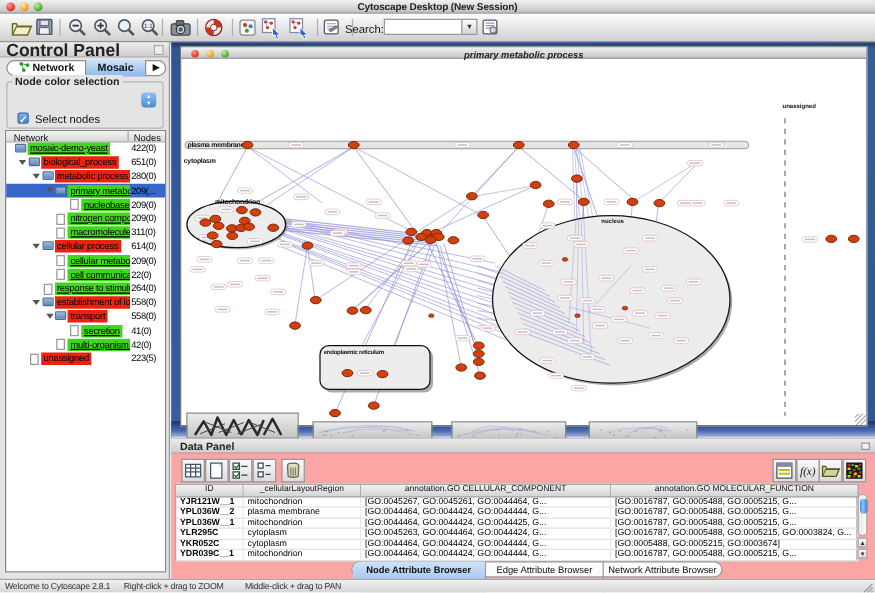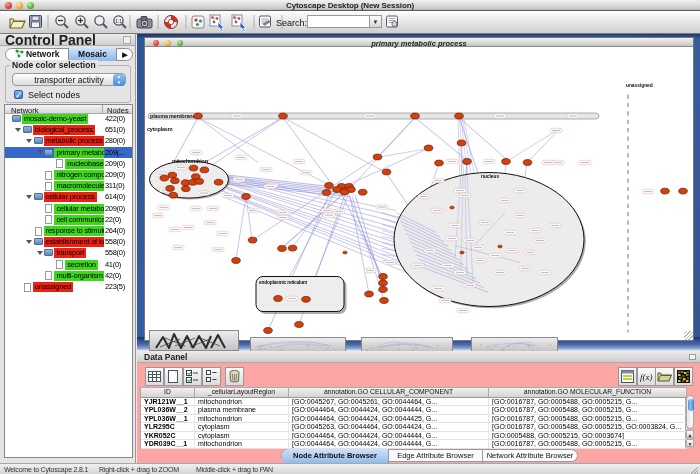--- a/index.html
+++ b/index.html
@@ -21,21 +21,21 @@
 #gbox-lbl{left:10px;top:26px;background:#e4e4e4;padding:0 2px;font-size:8.5px;font-weight:bold;color:#222;}
 #combo{left:12px;top:39px;width:114px;height:13px;background:linear-gradient(#ffffff,#dcdcdc);border:1px solid #9a9a9a;border-radius:4px;font-size:8.5px;color:#111;text-align:center;line-height:12px;}
 #combo-btn{left:113px;top:39.5px;width:12px;height:12px;background:linear-gradient(#8fc0f5,#4a8cd8);border-radius:3px;color:#fff;font-size:4.5px;line-height:6px;text-align:center;}
 #cb{left:14px;top:56px;width:9px;height:9px;background:linear-gradient(#7db6ee,#3e7ecb);border:1px solid #2b62a8;border-radius:2px;color:#fff;font-size:8px;line-height:9px;text-align:center;font-weight:bold;}
 #cb-lbl{left:28px;top:56px;font-size:9px;color:#111;}
 #tree{left:4px;top:70px;width:129px;height:354px;background:#fff;border:1px solid #888;}
 #tree-head{position:absolute;left:0;top:0;width:127px;height:8.5px;background:linear-gradient(#f4f4f4,#d8d8d8);border-bottom:1px solid #aaa;font-size:7.5px;color:#111;}
 .trow{position:absolute;left:0;width:127px;height:11.2px;font-size:7.5px;}
 .tlab{position:absolute;top:0.5px;height:10px;line-height:10.5px;padding:0 2px;color:#000;letter-spacing:-0.2px;white-space:nowrap;overflow:hidden;}
 .tnum{position:absolute;left:100px;top:0.5px;line-height:10.5px;font-size:7.5px;letter-spacing:-0.3px;color:#000;}
-.grn{background:#3fd61b;}
+.grn{background:#3fd61b;text-decoration:underline;}
 .red{background:#ee2010;}
 .arrow{position:absolute;top:3px;width:0;height:0;border-left:3.5px solid transparent;border-right:3.5px solid transparent;border-top:4.5px solid #555;}
 .foldr{position:absolute;top:1.5px;width:9px;height:7px;background:linear-gradient(#9cb8d8,#5f87b4);border:1px solid #4a6f9b;border-radius:1px;}
 .file{position:absolute;top:1px;width:7px;height:9px;background:#fff;border:1px solid #999;}
 #desktop{left:137px;top:34px;width:563px;height:317px;background-image:linear-gradient(180deg,rgba(8,20,60,0.5),rgba(8,20,60,0) 5px),linear-gradient(100deg,#2f5494 0%,#4068b0 20%,#3d64a9 80%,#32568f 100%);overflow:hidden;}
 #netwin{position:absolute;left:7px;top:3px;width:550px;height:304px;background:#fff;border:1px solid #777;}
 #nw-title{position:absolute;left:0;top:0;width:548px;height:9px;background:linear-gradient(#f2f2f2,#c6c6c6);border-bottom:1px solid #888;}
 .tl2{position:absolute;top:2px;width:6px;height:6px;border-radius:50%;}
 #nw-title-text{position:absolute;top:0.5px;width:100%;text-align:center;font-size:7.5px;font-weight:bold;color:#222;font-style:italic;}
 #grip{position:absolute;right:0;bottom:0;width:9px;height:9px;background:repeating-linear-gradient(135deg,#fff 0,#fff 1.5px,#bbb 1.5px,#bbb 2.5px);}
@@ -45,21 +45,21 @@
 .dbtn{position:absolute;top:16px;width:19px;height:19px;background:linear-gradient(#fafafa,#dcdcdc);border:1px solid #999;}
 #dtable{left:3px;top:36px;width:546px;height:61px;background:#fff;border:1px solid #aaa;border-bottom:none;}
 #dtable-white{left:3px;top:36px;width:546px;height:62px;background:#fff;border:1px solid #aaa;}
 .dth{position:absolute;top:0;height:9.5px;background:linear-gradient(#f2f2f2,#d4d4d4);border-right:1px solid #aaa;border-bottom:1px solid #999;font-size:6.8px;color:#111;text-align:center;line-height:8px;overflow:hidden;}
 .dtr{position:absolute;height:8.5px;font-size:7px;line-height:8.5px;white-space:nowrap;overflow:hidden;color:#000;}
 .dcell{position:absolute;top:0;padding-left:3px;overflow:hidden;white-space:nowrap;height:8.5px;border-right:1px solid #e8e8e8;}
 #vsb{left:549px;top:44px;width:8px;height:34px;background:linear-gradient(90deg,#e8e8e8,#fafafa);border:1px solid #aaa;border-radius:4px;}
 #vsb-thumb{position:absolute;left:0.5px;top:3px;width:6px;height:12px;background:linear-gradient(90deg,#4a8fe0,#8ec1f5 40%,#3d7ed0);border-radius:3px;}
 .sbarrow{position:absolute;width:8px;height:8px;background:linear-gradient(#fafafa,#ddd);border:1px solid #aaa;font-size:5px;text-align:center;line-height:8px;color:#333;}
 #btabs{left:281px;top:449px;width:297px;height:13px;border:1px solid #9a9a9a;border-radius:7px;background:#fbfbfb;}
-.btab{position:absolute;top:449px;height:15px;font-size:7.5px;color:#111;text-align:center;line-height:13px;}
+.btab{position:absolute;top:449px;height:25px;font-size:7.5px;color:#111;text-align:center;line-height:13px;}
 #statusbar{left:0;top:463px;width:700px;height:11px;background:linear-gradient(#f0f0f0,#d6d6d6);border-top:1px solid #a8a8a8;font-size:7px;letter-spacing:-0.2px;color:#333;}
 .sbt{position:absolute;top:1.5px;}
 </style>
 </head>
 <body>
 <div id="app">
   <div id="titlebar" class="abs"></div>
   <div class="tl" style="left:5px;background:radial-gradient(circle at 35% 30%,#ff9a8a,#e33e32 60%,#9e1b10);"></div>
   <div class="tl" style="left:16px;background:radial-gradient(circle at 35% 30%,#ffe9a8,#f0a832 60%,#b06f10);"></div>
   <div class="tl" style="left:27px;background:radial-gradient(circle at 35% 30%,#baf5a0,#54b43a 60%,#2a7a14);"></div>
@@ -158,21 +158,20 @@
           <circle cx="2" cy="2" r="1.5" fill="#2a9a2a"></circle>
           <circle cx="7" cy="3" r="1.5" fill="#2a9a2a"></circle>
           <circle cx="4" cy="7" r="1.5" fill="#2a9a2a"></circle>
           <line x1="2" y1="2" x2="7" y2="3" stroke="#2a9a2a" stroke-width="0.7"></line>
           <line x1="2" y1="2" x2="4" y2="7" stroke="#2a9a2a" stroke-width="0.7"></line>
         </svg> Network</div>
     <div class="abs seg" style="left:68px;width:49px;background:linear-gradient(#cfe2f8,#8db8ec);border-left:1px solid #8f8f8f;border-right:1px solid #8f8f8f;">Mosaic</div>
     <div class="abs seg" style="left:117px;width:16px;font-size:7px;">▶</div>
     <div id="gbox" class="abs"></div>
     <div id="gbox-lbl" class="abs">Node color selection</div>
-    <div id="combo" class="abs">transporter activity</div>
     <div id="combo-btn" class="abs">▲<br>▼</div>
     <div id="cb" class="abs">✓</div>
     <div id="cb-lbl" class="abs">Select nodes</div>
     <div id="tree" class="abs">
       <div id="tree-head">
           <span style="position:absolute;left:6px;top:0.5px;">Network</span>
           <span style="position:absolute;left:102px;top:0.5px;">Nodes</span>
           <span style="position:absolute;left:97px;top:0;width:1px;height:8px;background:#aaa;"></span>
         </div>
       <div class="trow" style="top:8.5px;">

